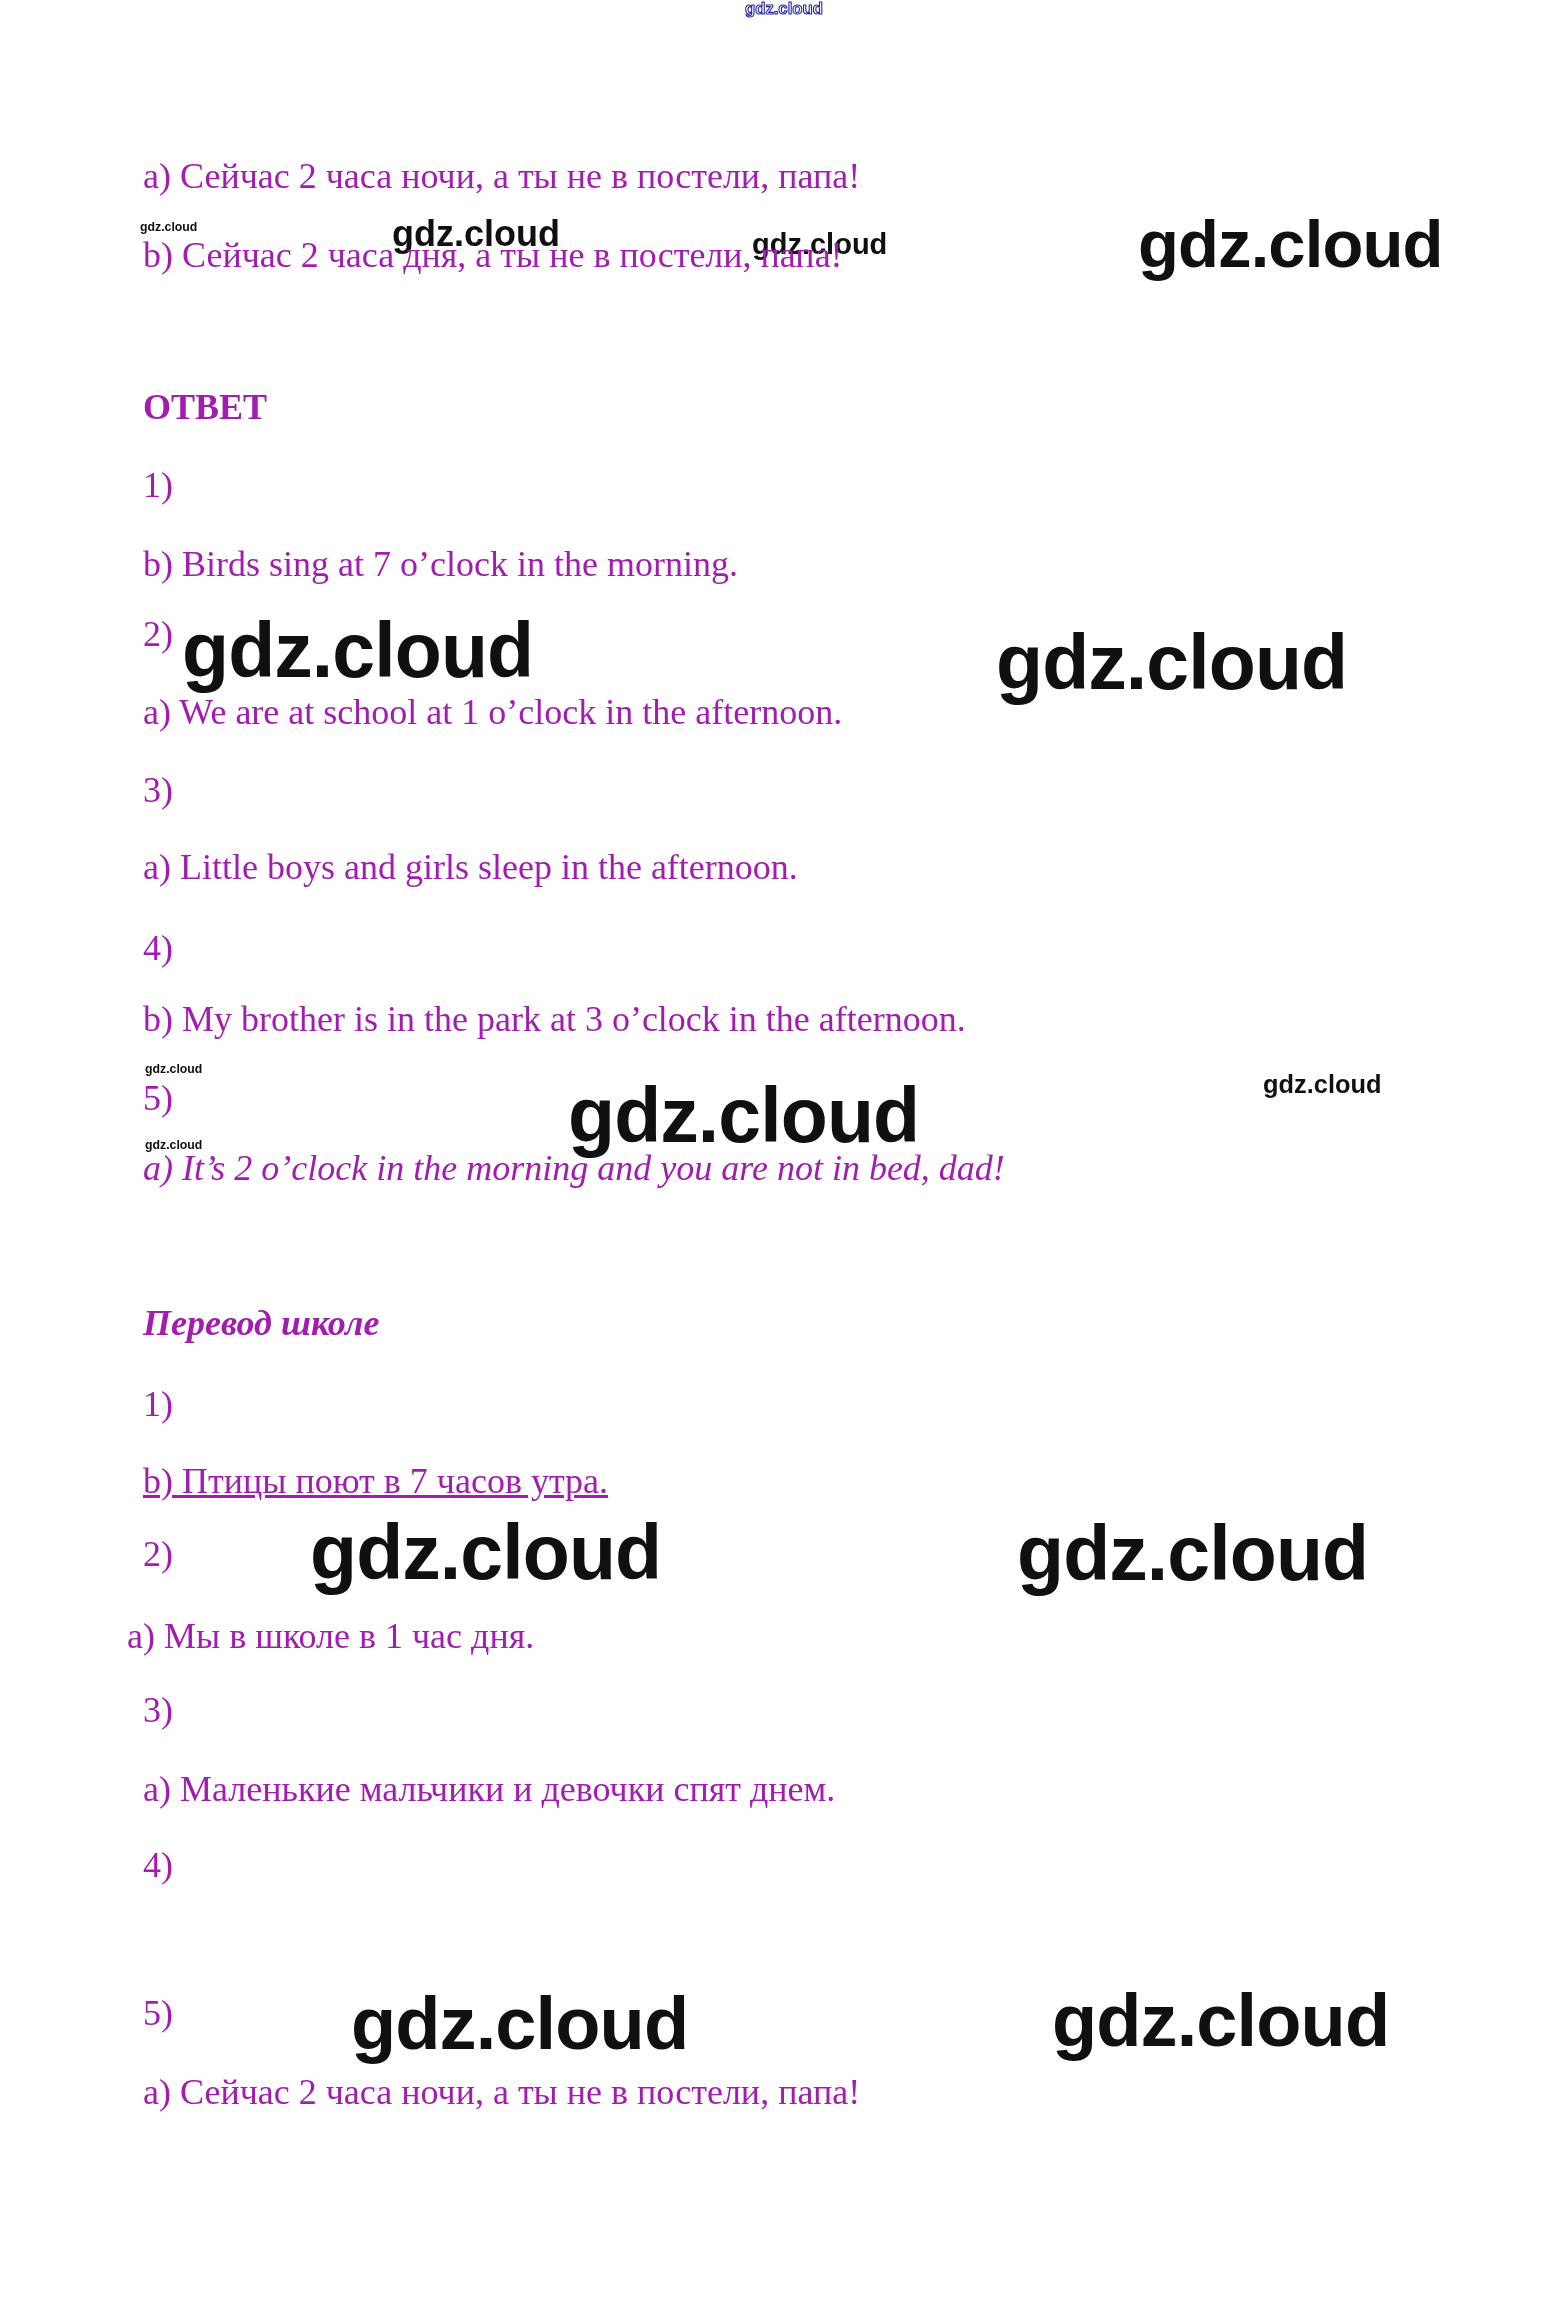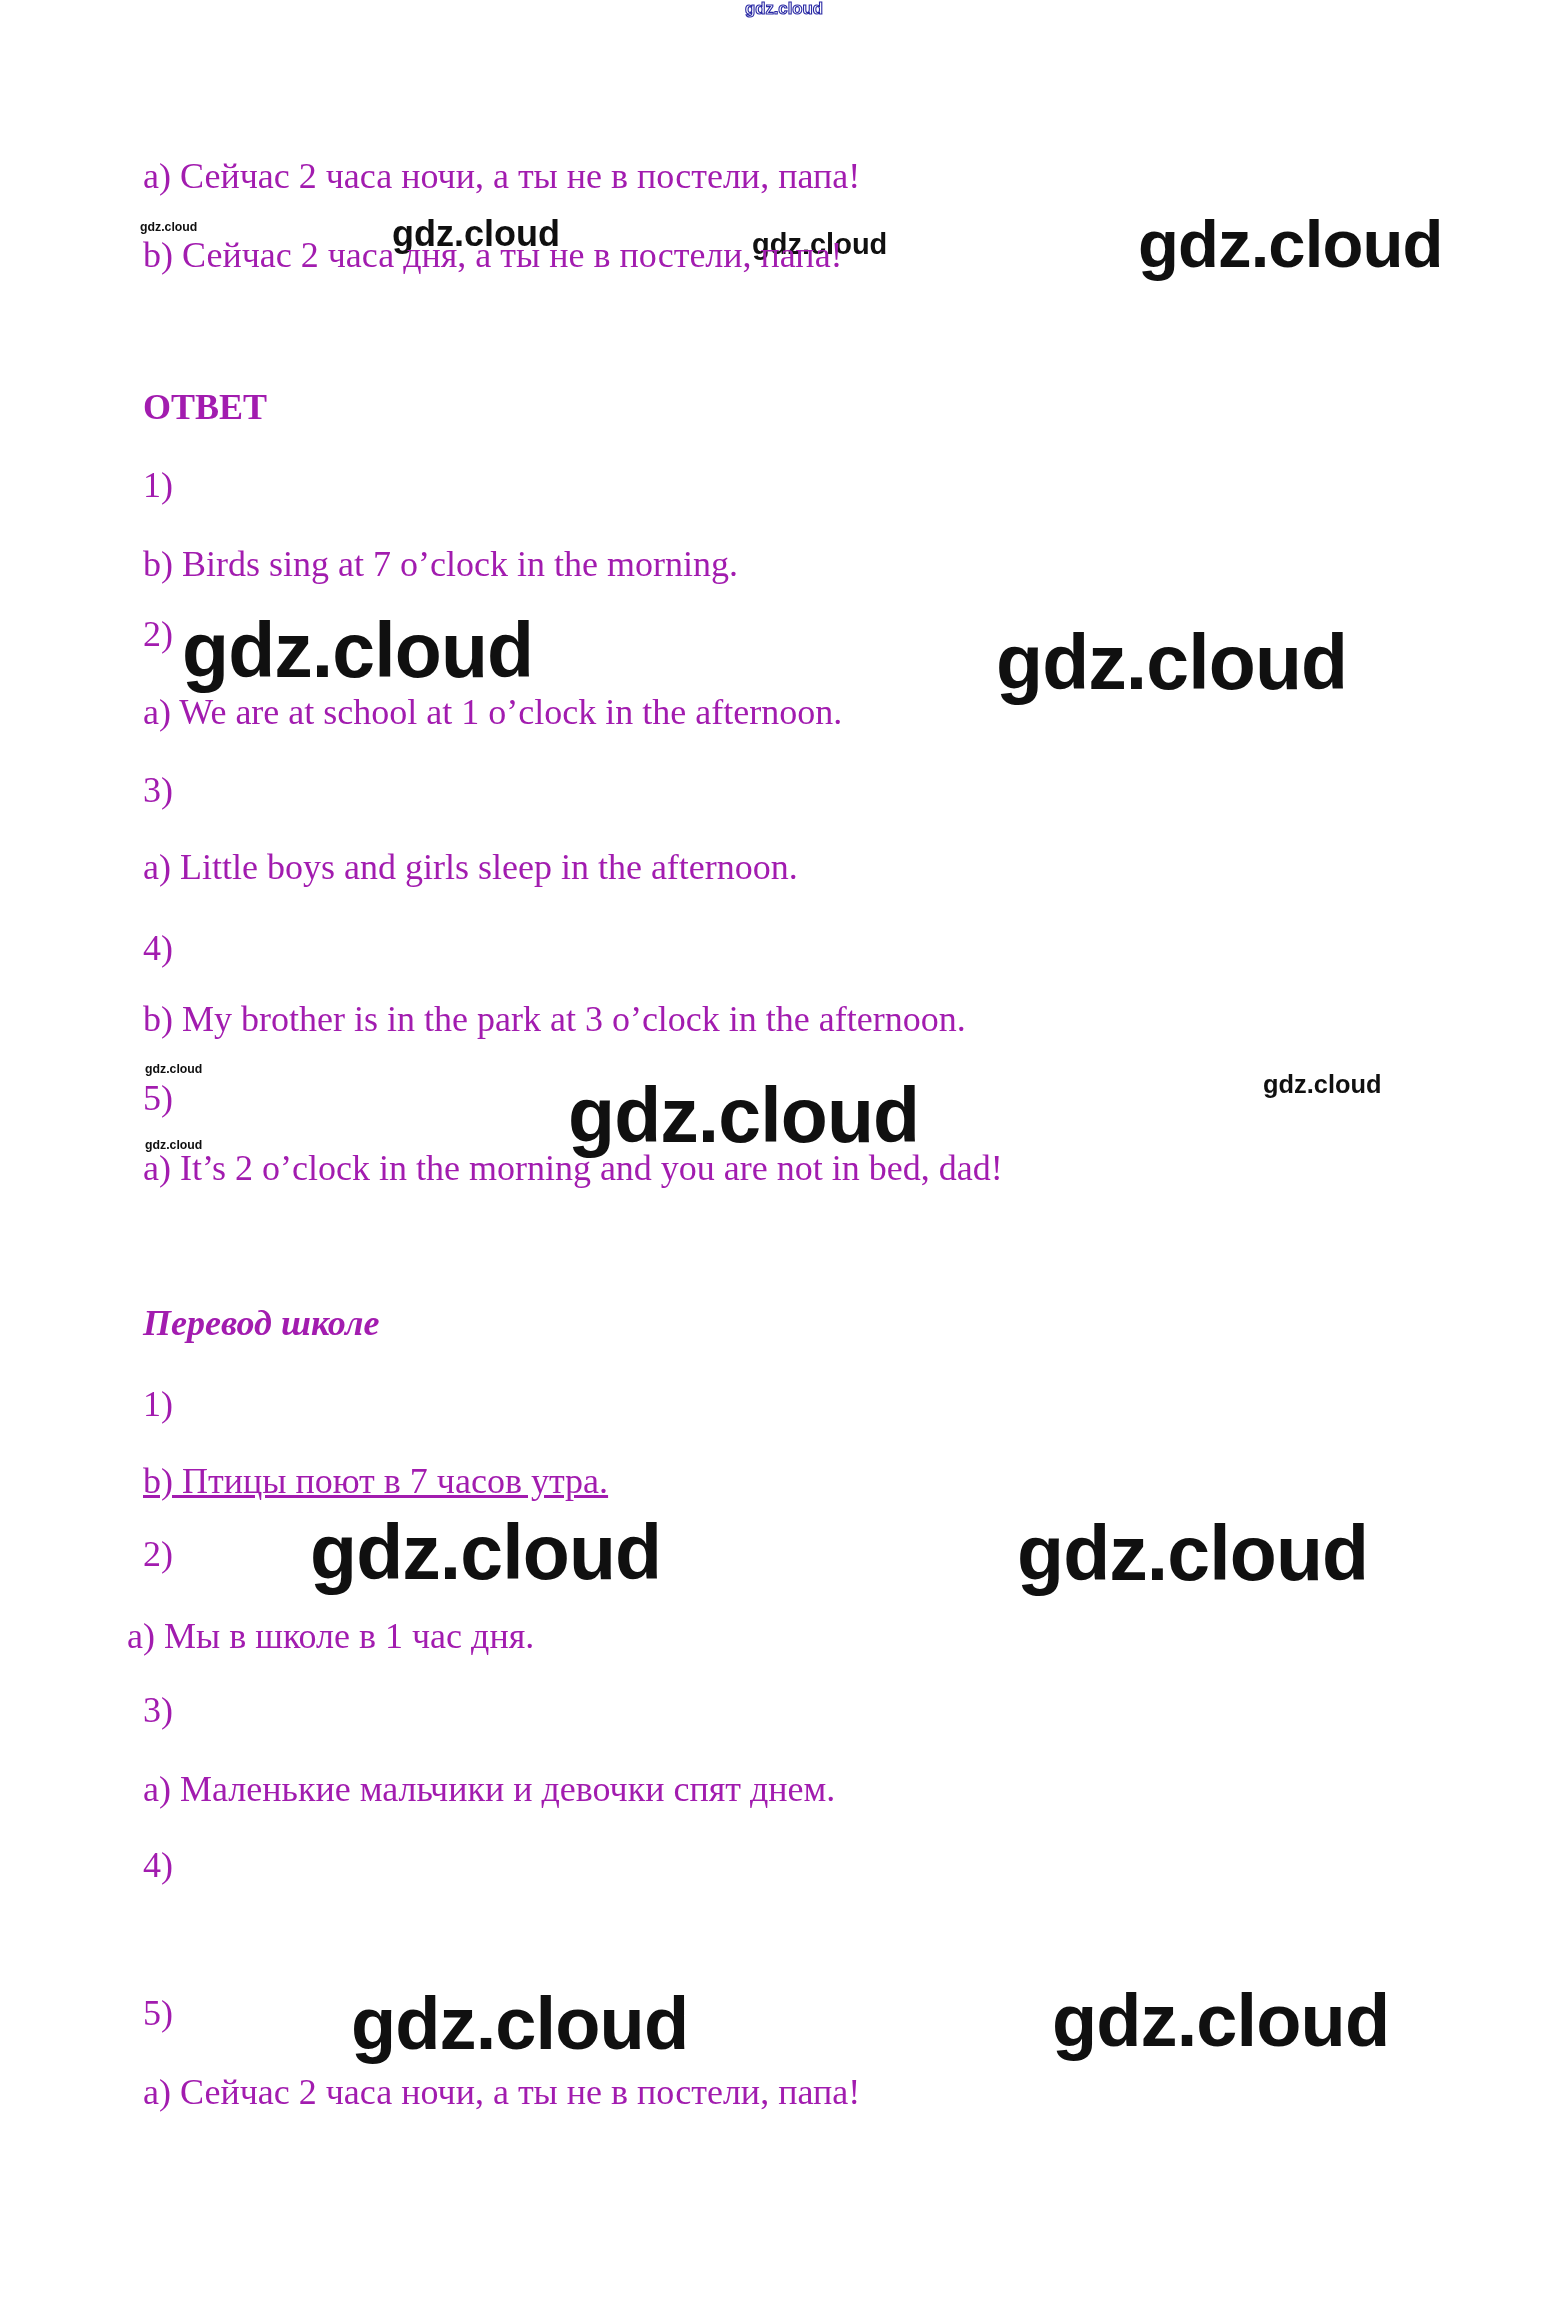--- a/index.html
+++ b/index.html
@@ -74,21 +74,21 @@
   <div class="t" style="left:143px; top:616px;">2)</div>
   <div class="t" style="left:143px; top:694px;">a) We are at school at 1 o’clock in the afternoon.</div>
 
   <div class="t" style="left:143px; top:772px;">3)</div>
   <div class="t" style="left:143px; top:849px;">a) Little boys and girls sleep in the afternoon.</div>
 
   <div class="t" style="left:143px; top:930px;">4)</div>
   <div class="t" style="left:143px; top:1001px;">b) My brother is in the park at 3 o’clock in the afternoon.</div>
 
   <div class="t" style="left:143px; top:1080px;">5)</div>
-  <div class="t" style="left:143px; top:1150px;">a) It’s 2 o’clock in the morning and you are not in bed, dad!</div>
+  <div class="t" style="left:143px; top:1150px;font-style:italic;">a) It’s 2 o’clock in the morning and you are not in bed, dad!</div>
 
   <div class="t h-bi" style="left:143px; top:1305px;">Перевод школе</div>
 
   <div class="t" style="left:143px; top:1386px;">1)</div>
   <div class="t" style="left:143px; top:1463px;text-decoration:underline;">b) Птицы поют в 7 часов утра.</div>
 
   <div class="t" style="left:143px; top:1536px;">2)</div>
   <div class="t" style="left:127px; top:1618px;">a) Мы в школе в 1 час дня.</div>
 
   <div class="t" style="left:143px; top:1692px;">3)</div>

